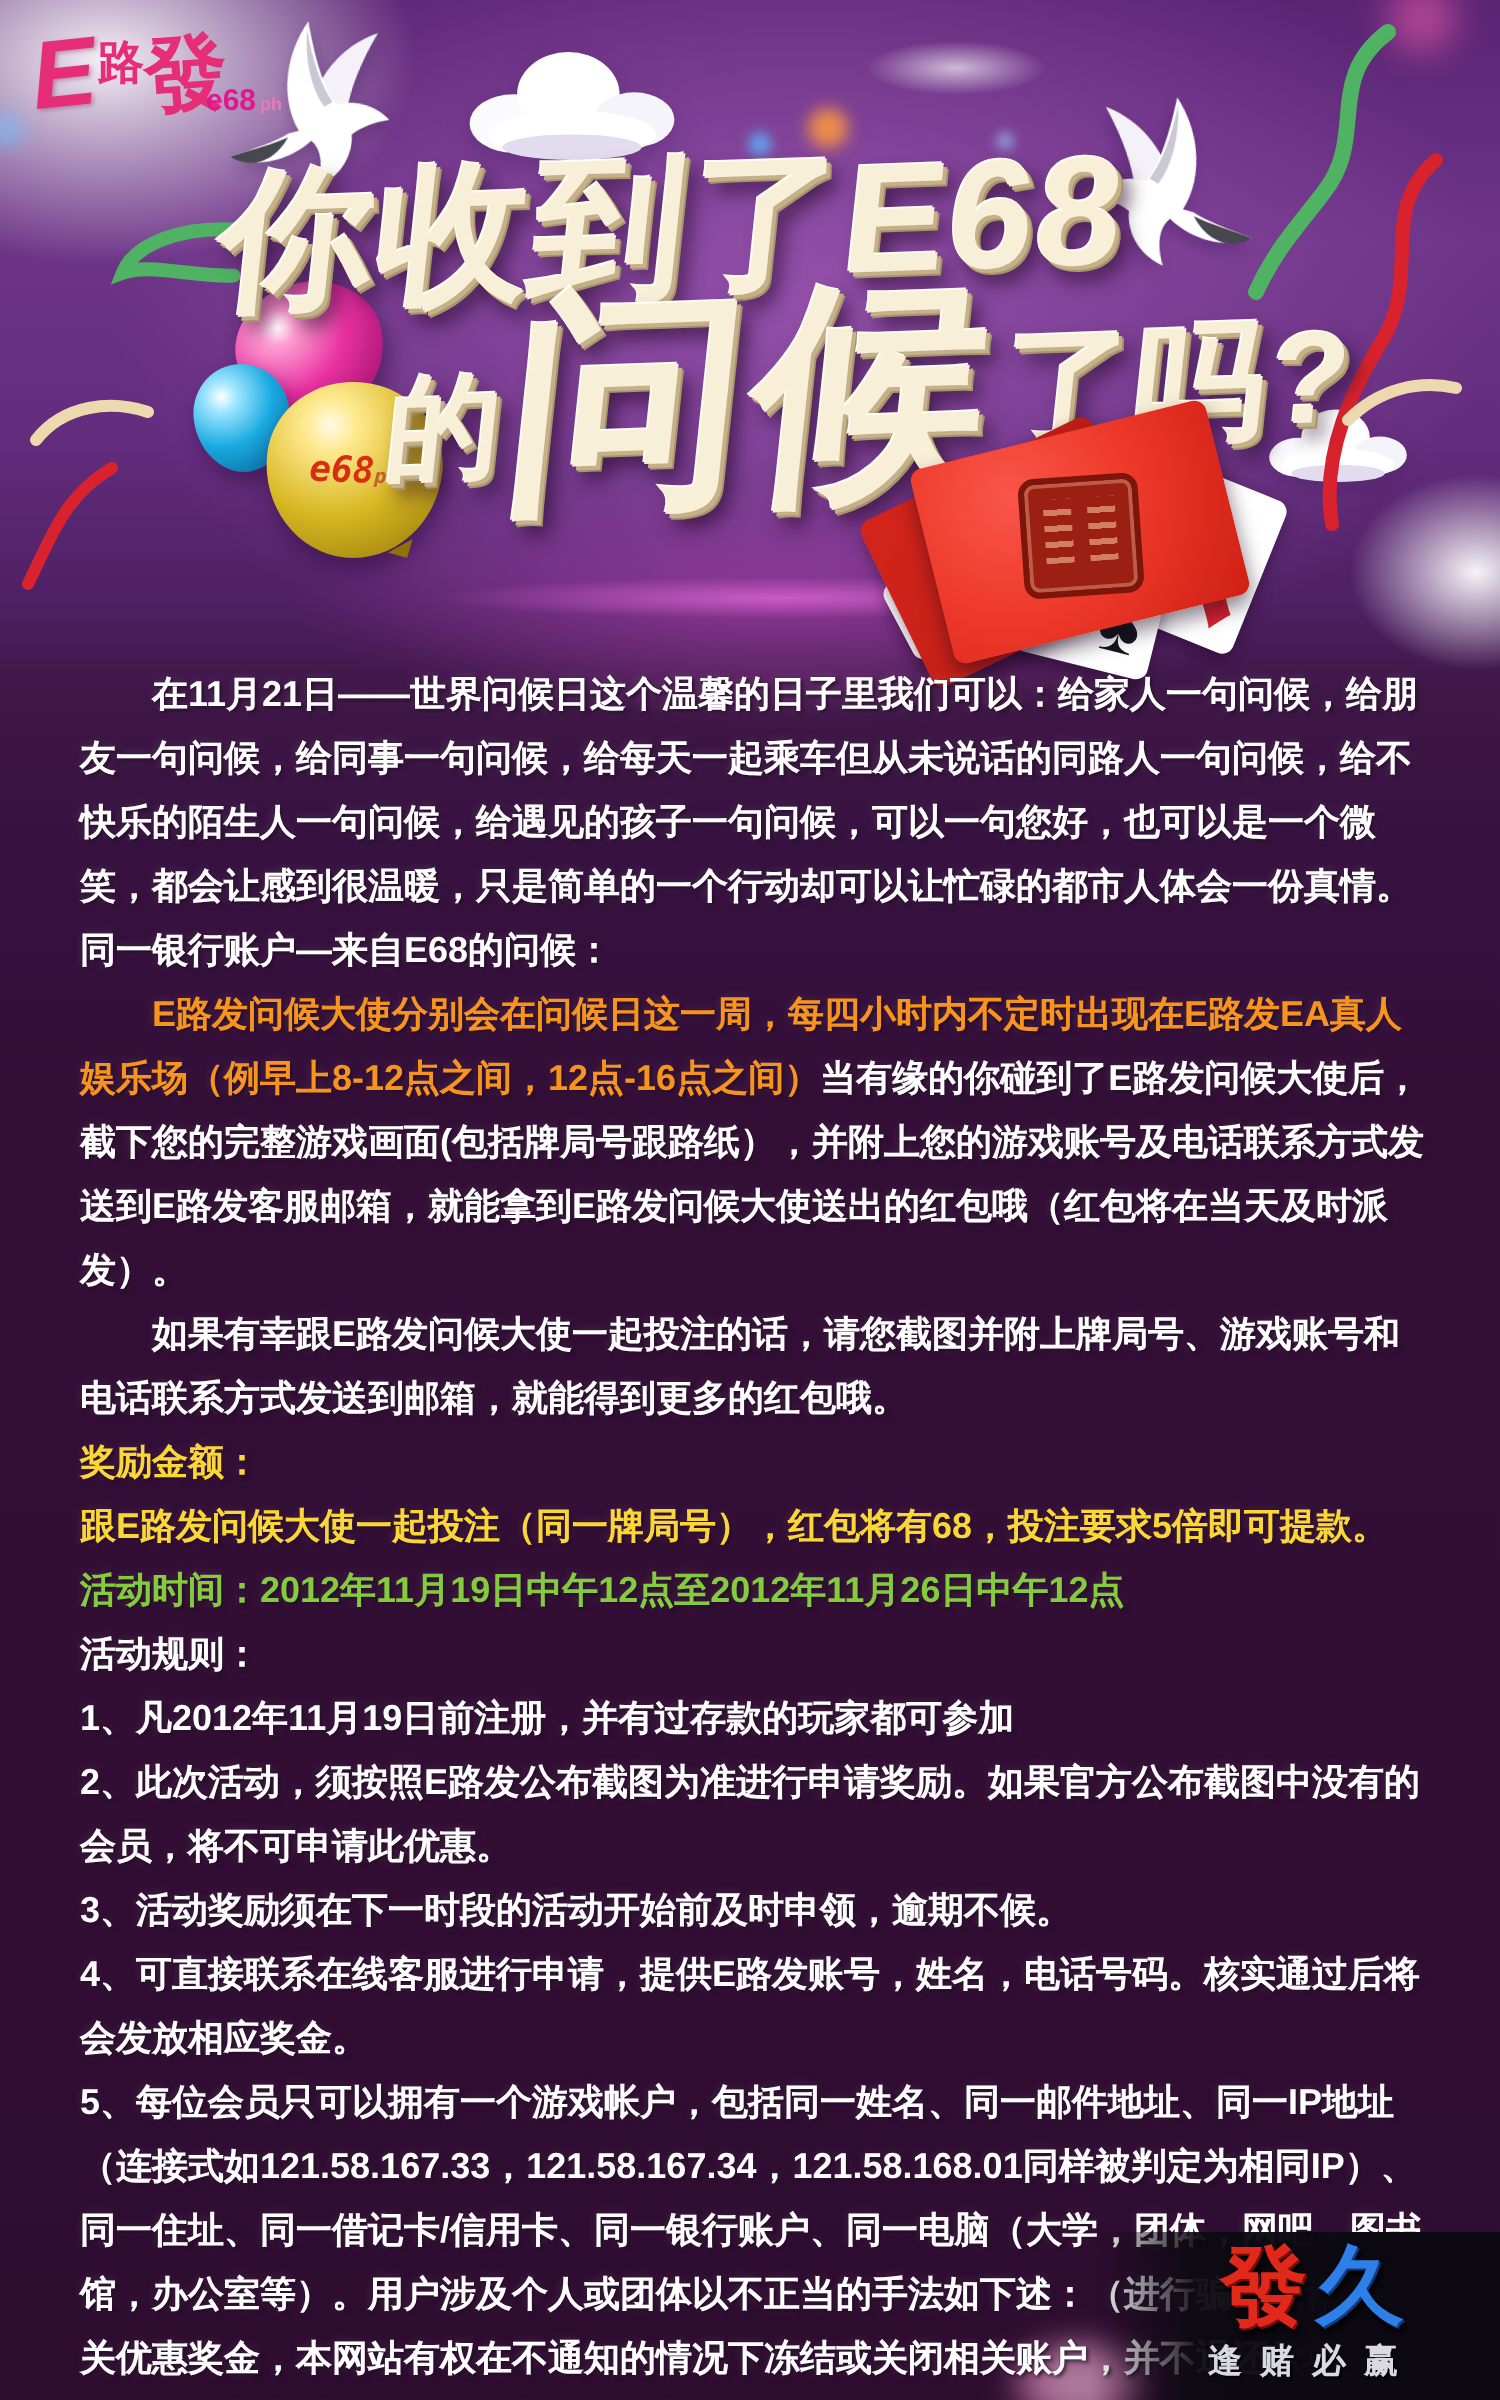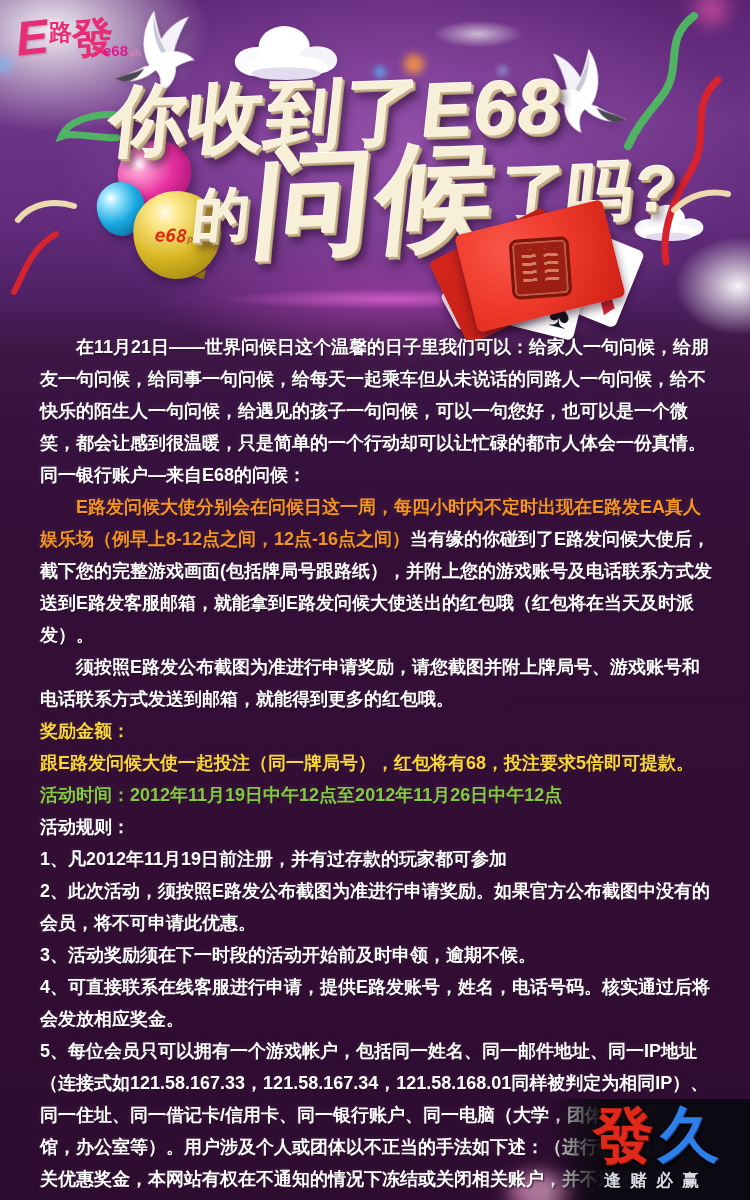--- a/index.html
+++ b/index.html
@@ -99,21 +99,21 @@
   .gold{color:#fad636;}
   .p-reward2{margin-bottom:16px;}
   .green{color:#84cc3e;}
   .p-time{margin-bottom:16px;}
   .p-footer1{margin-top:14px;}
   .p-footer{max-width:560px;}
 
   
   .watermark{right:0;bottom:0;width:168px;z-index:10;text-align:center;padding:6px 10px 8px 26px;
     background:linear-gradient(90deg,rgba(12,9,16,0) 0%,rgba(12,9,16,.95) 26%,#0c0912 65%);}
-  .wm-row1{line-height:1;font-family:"Liberation Serif","DejaVu Serif",serif;font-weight:bold;font-size:61px;}
+  .wm-row1{line-height:1;font-family:"Liberation Serif","DejaVu Serif",serif;font-weight:bold;font-size:44px;}
   .wm-red{color:#e0281b;text-shadow:1px 1px 0 #7a0e08,2px 3px 3px #000;}
   .wm-blue{color:#2f7fe8;text-shadow:1px 1px 0 #103c80,2px 3px 3px #000;margin-left:4px;}
   .wm-domain{margin-top:2px;font-family:"Liberation Serif","DejaVu Serif",serif;font-weight:bold;font-size:23px;color:#3fae3c;text-shadow:1px 1px 0 #185515,2px 2px 3px #000;}
   .wm-slogan{margin-top:3px;font-size:17px;font-weight:bold;color:#d9d9e2;letter-spacing:9px;text-shadow:1px 1px 1px #000;}
   .pink-blob{left:505px;top:1172px;width:70px;height:40px;border-radius:50%;background:radial-gradient(circle,#ffd7ee,#ff9ed4 60%,rgba(255,158,212,0));filter:blur(8px);opacity:.6;z-index:4;}
 </style>
 </head>
 <body>
 
 <div class="page">
@@ -208,21 +208,21 @@
       <div class="seal"></div>
     </div>
   </div>
 
   <div class="abs content">
     <p class="p-intro indent">在11月21日——世界问候日这个温馨的日子里我们可以：给家人一句问候，给朋友一句问候，给同事一句问候，给每天一起乘车但从未说话的同路人一句问候，给不快乐的陌生人一句问候，给遇见的孩子一句问候，可以一句您好，也可以是一个微笑，都会让感到很温暖，只是简单的一个行动却可以让忙碌的都市人体会一份真情。</p>
 
     <p>同一银行账户—来自E68的问候：</p>
     <p class="p-greet indent"><span class="hl-orange">E路发问候大使分别会在问候日这一周，每四小时内不定时出现在E路发EA真人娱乐场（例早上8-12点之间，12点-16点之间）</span><span>当有缘的你碰到了E路发问候大使后，截下您的完整游戏画面(包括牌局号跟路纸），并附上您的游戏账号及电话联系方式发送到E路发客服邮箱，就能拿到E路发问候大使送出的红包哦（红包将在当天及时派发）。</span></p>
 
-    <p class="p-bet indent">须按照E路发公布截图为准进行申请奖励，请您截图并附上牌局号、游戏账号和电话联系方式发送到邮箱，就能得到更多的红包哦。</p>
+    <p class="p-bet indent">如果有幸跟E路发问候大使一起投注的话，请您截图并附上牌局号、游戏账号和电话联系方式发送到邮箱，就能得到更多的红包哦。</p>
 
     <p class="gold">奖励金额：</p>
     <p class="gold p-reward2">跟E路发问候大使一起投注（同一牌局号），红包将有68，投注要求5倍即可提款。</p>
 
     <p class="green p-time"><span>活动时间：</span><span>2012年11月19日中午12点至2012年11月26日中午12点</span></p>
 
     <p>活动规则：</p>
     <p class="rule">1、凡2012年11月19日前注册，并有过存款的玩家都可参加</p>
     <p class="rule">2、此次活动，须按照E路发公布截图为准进行申请奖励。如果官方公布截图中没有的会员，将不可申请此优惠。</p>
     <p class="rule">3、活动奖励须在下一时段的活动开始前及时申领，逾期不候。</p>

